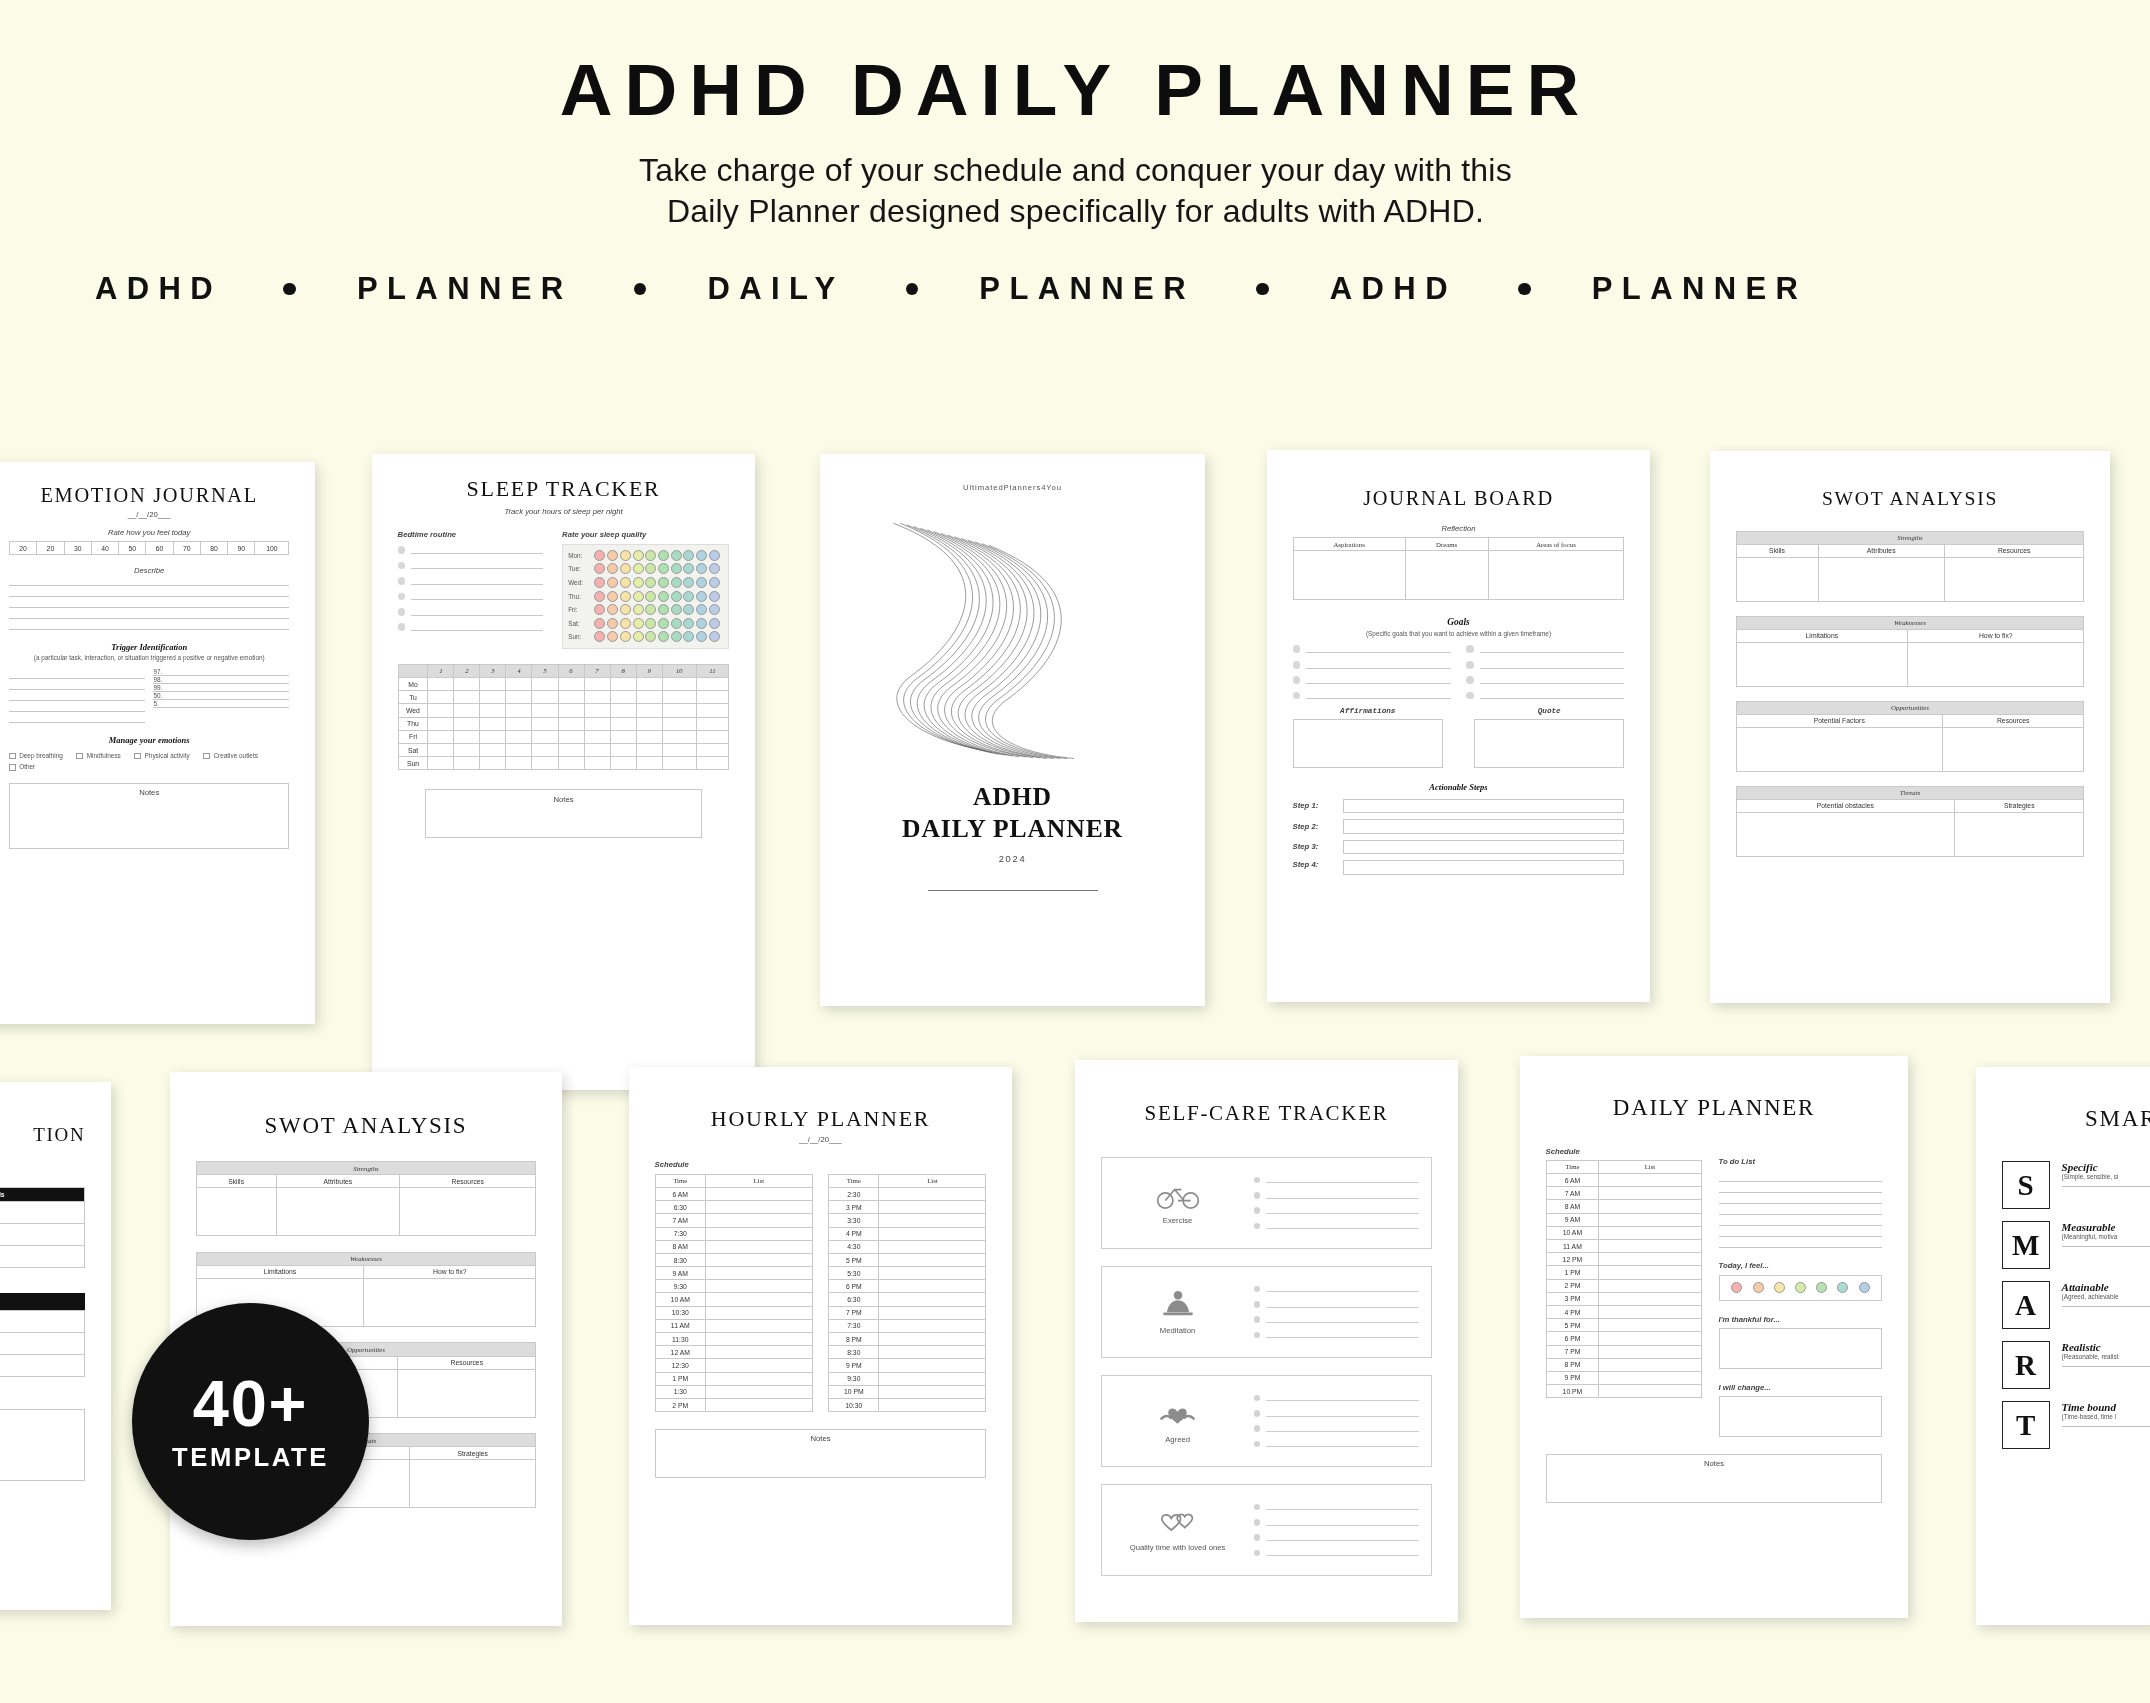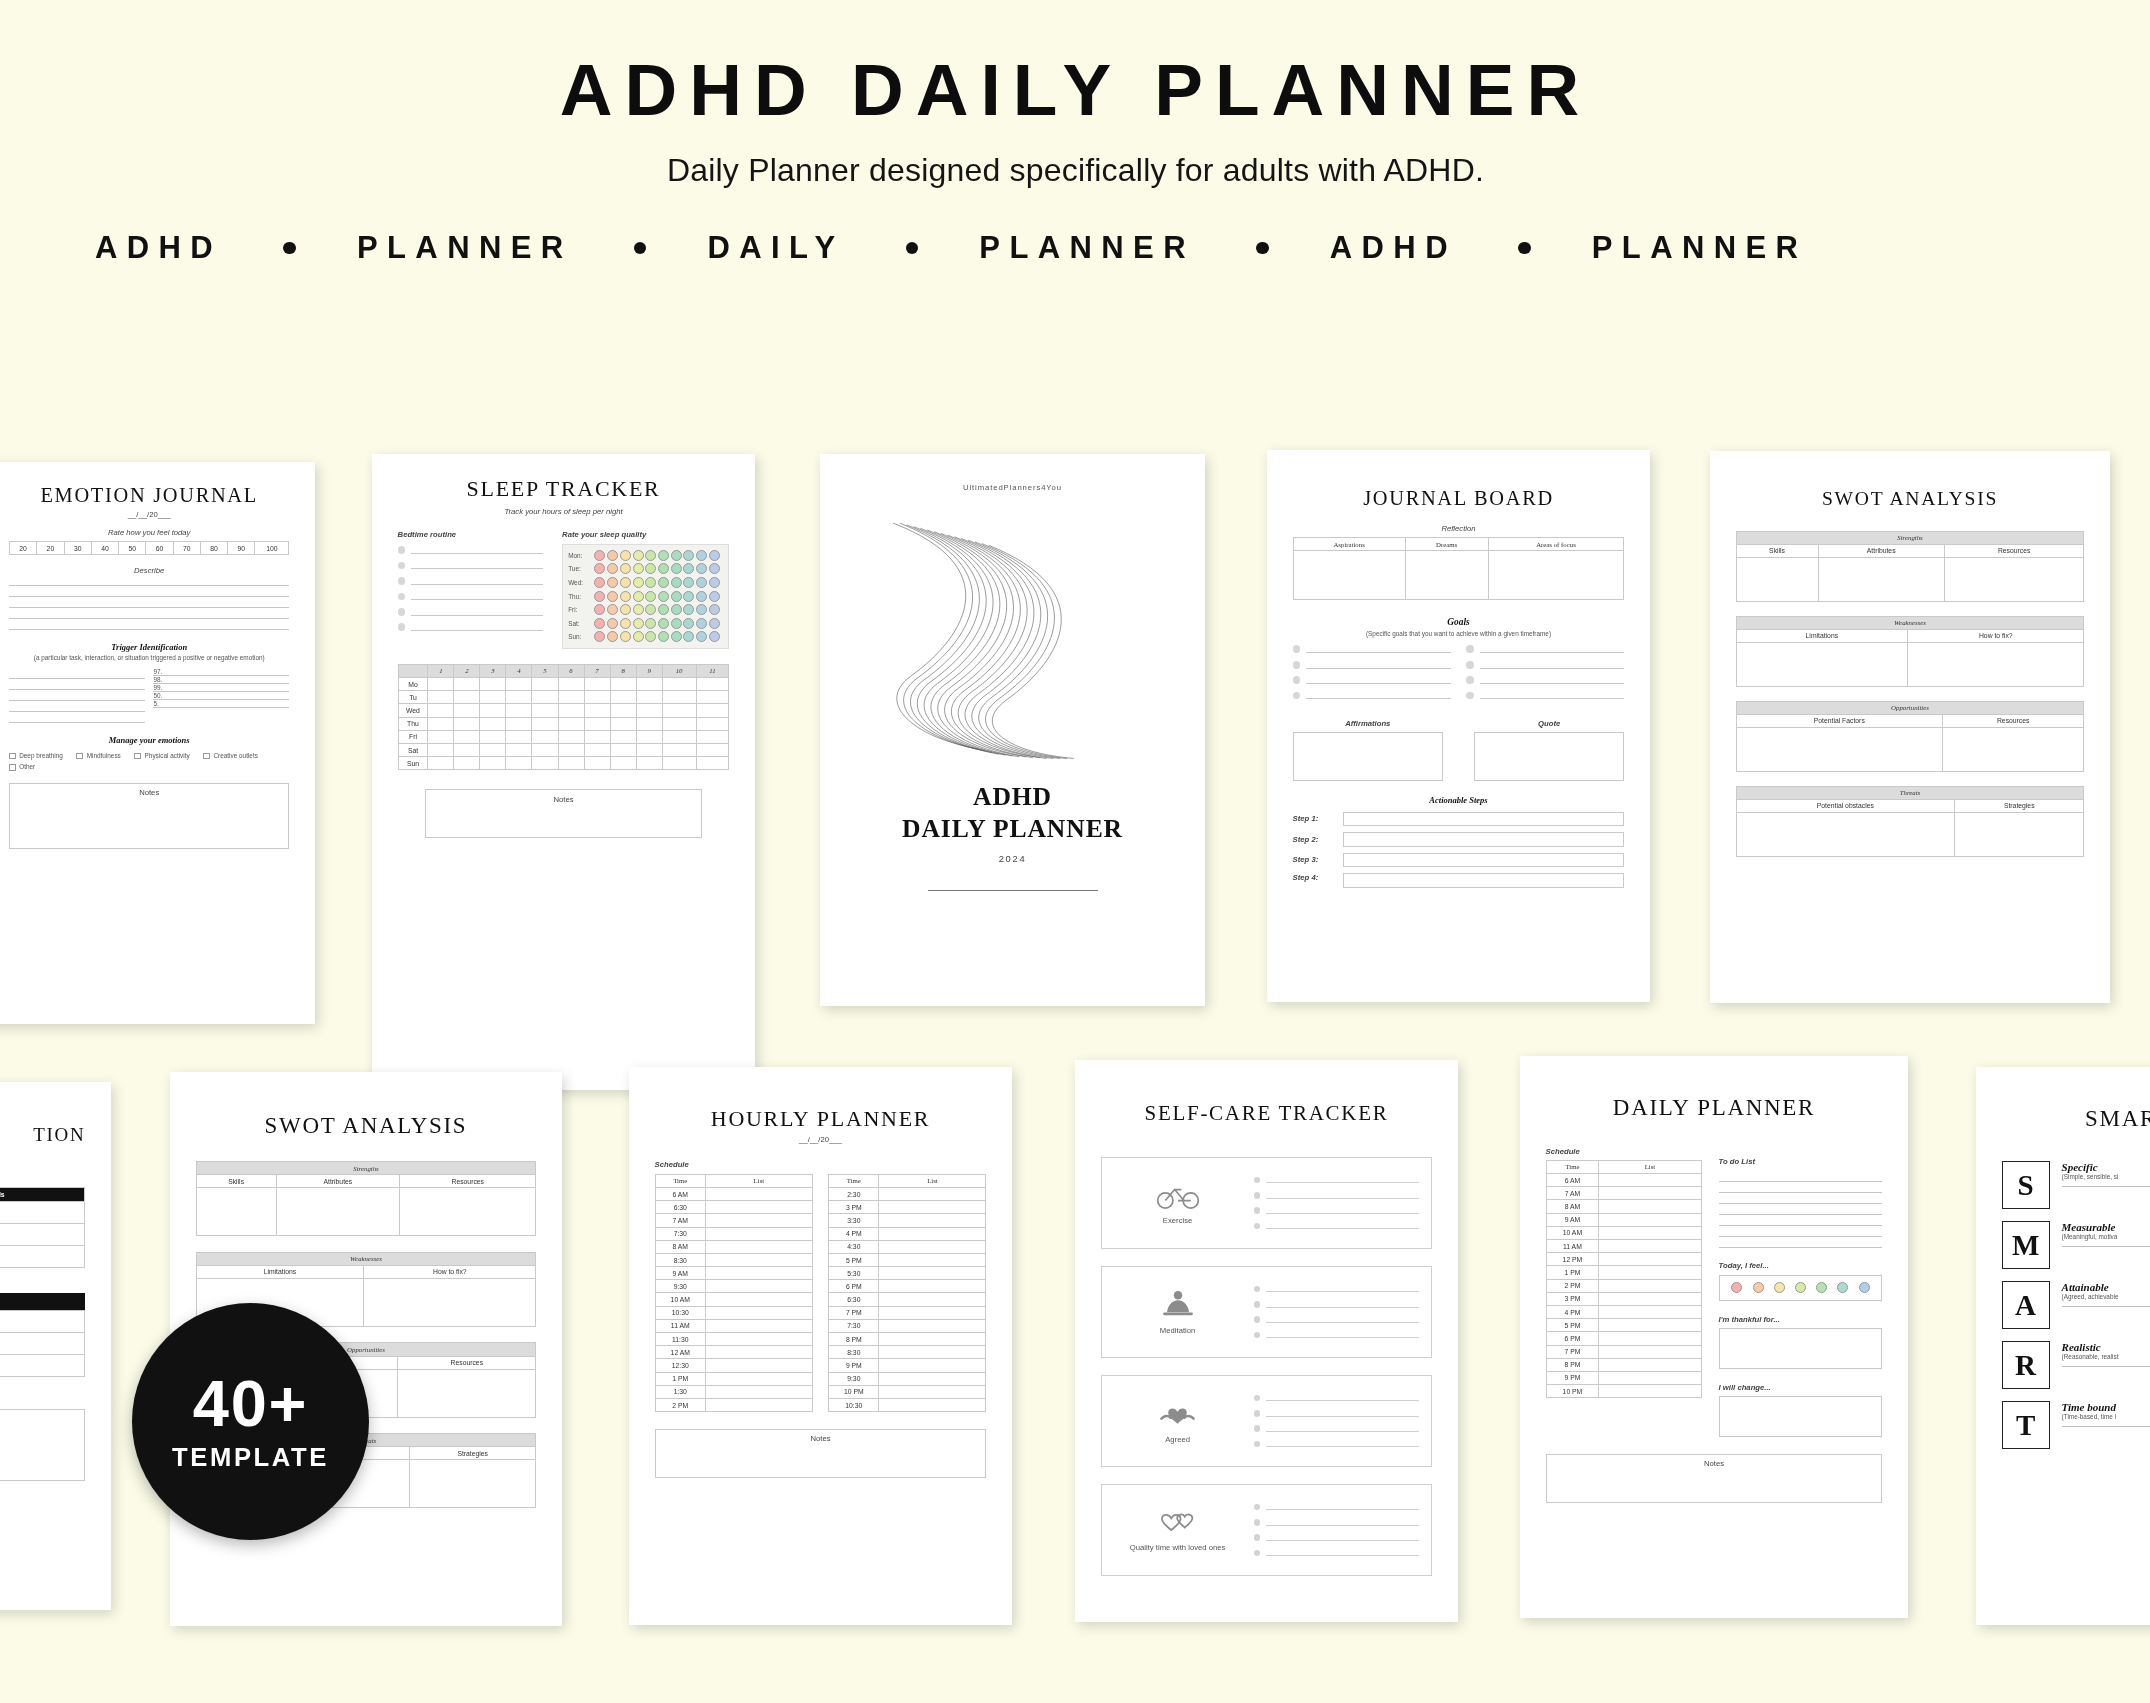--- a/index.html
+++ b/index.html
@@ -133,20 +133,21 @@
     font-family: "Liberation Serif", serif; font-size: 29px; font-weight: 700;
   }
   .smart-row { display: flex; gap: 12px; align-items: flex-start; margin-bottom: 12px;}
   .smart-txt-t { font-family: "Liberation Serif", serif; font-weight: 700; font-style: italic; font-size: 11px;}
 </style>
 </head>
 <body>
 
 <div class="header">
   <h1 class="main-title">ADHD DAILY PLANNER</h1>
+  <div class="sub-line">Take charge of your schedule and conquer your day with this</div>
   <div class="sub-line">Daily Planner designed specifically for adults with ADHD.</div>
 </div>
 
 <div class="marquee">
   <span class="word">ADHD</span>
   <span class="dot"></span>
   <span class="word">PLANNER</span>
   <span class="dot"></span>
   <span class="word">DAILY</span>
   <span class="dot"></span>
@@ -569,21 +570,21 @@
             <span class="bullet"></span>
             <span class="bullet-line"></span>
           </div>
         <div class="bullet-row">
             <span class="bullet"></span>
             <span class="bullet-line"></span>
           </div>
       </div>
     </div>
 
-    <div style="display:flex;gap:31px;margin-top:12px;">
+    <div style="display:flex;gap:31px;margin-top:0;font-family:Liberation Mono, monospace;">
       <div style="flex:1;">
         <div class="center ital tiny" style="font-weight:bold;">Affirmations</div>
         <div style="border:0.9px solid #c9c9c9;height:49px;margin-top:4.3px;"></div>
       </div>
       <div style="flex:1;">
         <div class="center ital tiny" style="font-weight:bold;">Quote</div>
         <div style="border:0.9px solid #c9c9c9;height:49px;margin-top:4.3px;"></div>
       </div>
     </div>
 

